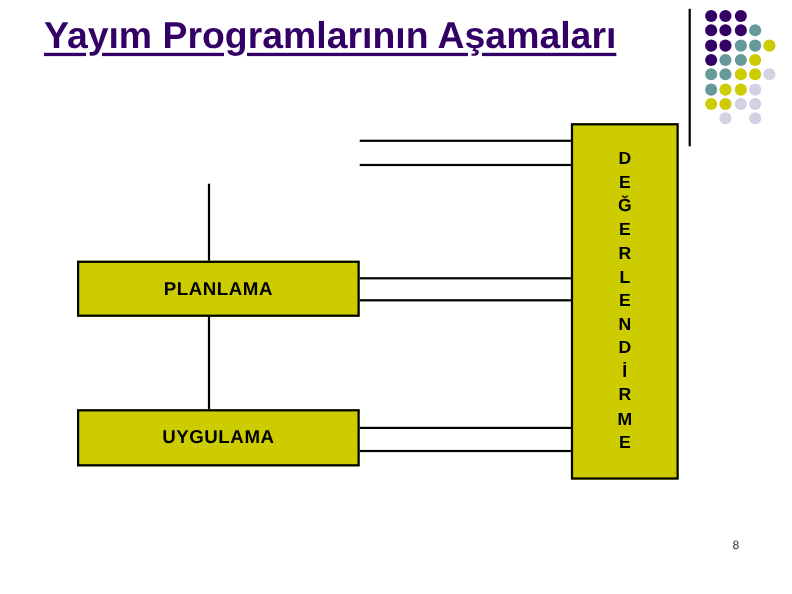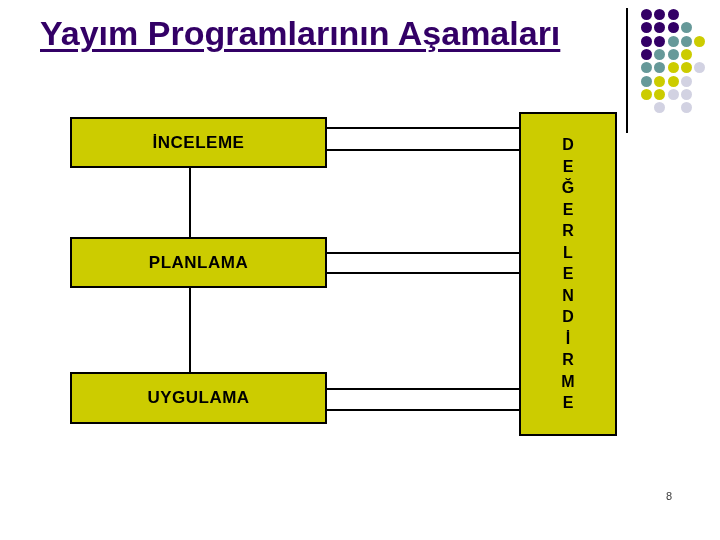--- a/index.html
+++ b/index.html
@@ -142,23 +142,20 @@
       <span class="dot" style="left: 26.6px; top: 66.5px; background: rgb(204, 204, 0);"></span>
       <span class="dot" style="left: 39.9px; top: 66.5px; background: rgb(210, 210, 226);"></span>
       <span class="dot" style="left: 0px; top: 79.8px; background: rgb(204, 204, 0);"></span>
       <span class="dot" style="left: 13.3px; top: 79.8px; background: rgb(204, 204, 0);"></span>
       <span class="dot" style="left: 26.6px; top: 79.8px; background: rgb(210, 210, 226);"></span>
       <span class="dot" style="left: 39.9px; top: 79.8px; background: rgb(210, 210, 226);"></span>
       <span class="dot" style="left: 13.3px; top: 93.1px; background: rgb(210, 210, 226);"></span>
       <span class="dot" style="left: 39.9px; top: 93.1px; background: rgb(210, 210, 226);"></span>
     </div>
 
-  <div class="stage-box" id="stage-1">
-    <span class="stage-label">İNCELEME</span>
-  </div>
 
   <div class="stage-box" id="stage-2">
     <span class="stage-label">PLANLAMA</span>
   </div>
 
   <div class="stage-box" id="stage-3">
     <span class="stage-label">UYGULAMA</span>
   </div>
 
   <div class="eval-box">

